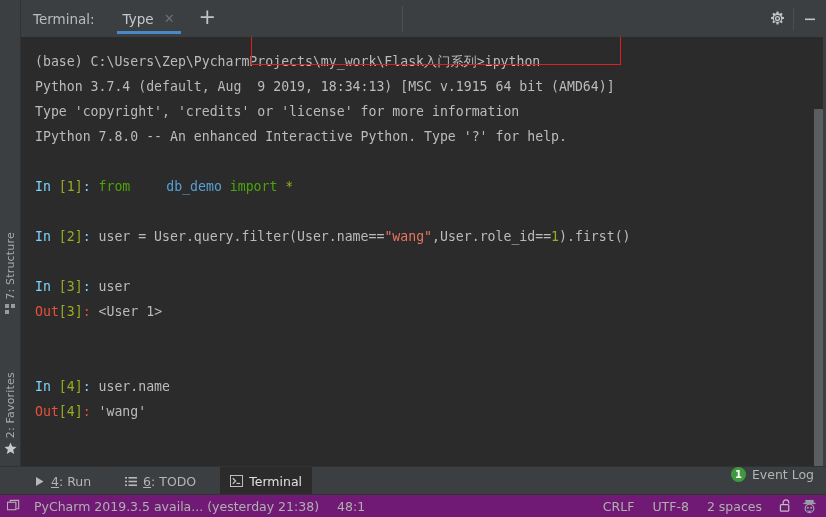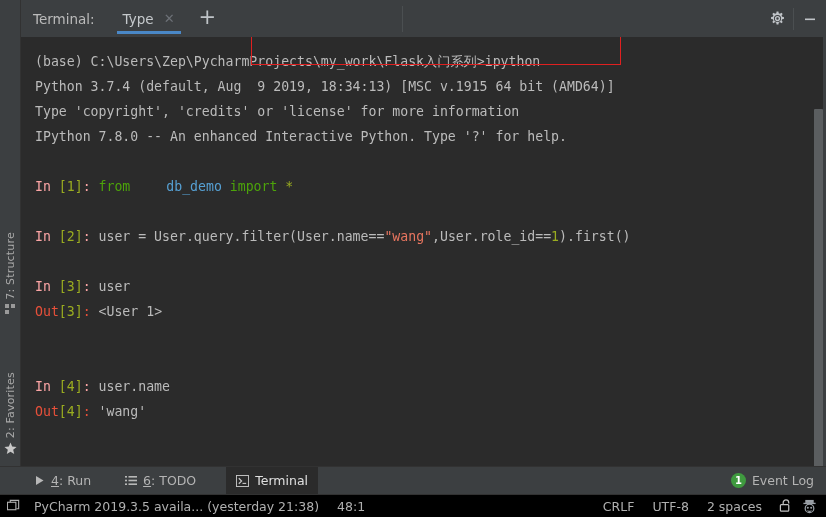--- a/index.html
+++ b/index.html
@@ -104,21 +104,21 @@
     font-family: "DejaVu Sans Mono", "Liberation Mono", monospace;
     font-size: 13.2px;
     line-height: 25px;
     color: #bbbbbb;
     white-space: pre;
     padding-left: 14px;
     position: relative;
   }
   .ln { height: 25px; white-space: pre; }
   .c-def   { color: #bbbbbb; }
-  .c-in    { color: #fca5a5; }
+  .c-in    { color: #7dd3fc; }
   .c-num   { color: #9aac20; }
   .c-out   { color: #e8503a; }
   .c-kw    { color: #4ca30a; }
   .c-mod   { color: #56a0d3; margin-left: 28px; }
   .c-str   { color: #e8755f; }
   .c-lit   { color: #9aac20; }
 
   
   #red-box {
     position: absolute;
@@ -143,21 +143,21 @@
     position: absolute; right: 0; top: 37px;
     width: 3px; height: 429px; background: #3c3f41;
   }
 
   
   #bottom-bar {
     position: absolute; left: 0; top: 466px;
     width: 826px; height: 28px;
     background: #3c3f41;
     border-top: 1px solid #323232;
-    display: flex; align-items: center;
+    display: flex; align-items: flex-start;
   }
   .btool {
     display: flex; align-items: center; gap: 6px;
     height: 28px; padding: 0 10px;
     color: #b4b4b4; font-size: 12.5px; white-space: nowrap;
   }
   .btool.active { background: #2b2b2b; color: #e0e0e0; }
   .mnem { text-decoration: underline; }
   #event-log-group {
     margin-left: auto; display: flex; align-items: center;
@@ -168,21 +168,21 @@
     width: 15px; height: 15px; border-radius: 50%;
     background: #3f9a3f; color: #ffffff;
     font-size: 10px; font-weight: bold;
     display: flex; align-items: center; justify-content: center;
   }
 
   
   #status-bar {
     position: absolute; left: 0; top: 494px;
     width: 826px; height: 23px;
-    background: #000000;
+    background: #701a75;
     border-top: 1px solid #323232;
     display: flex; align-items: center;
     color: #b0b0b0; font-size: 12.5px;
   }
   .sb-item { padding: 0 9px; white-space: nowrap; }
   #sb-right { margin-left: auto; display: flex; align-items: center; }
 
   svg { display: block; }
 </style>
 </head>
@@ -280,21 +280,21 @@
           <rect x="3.5" y="1" width="8.5" height="1.6" fill="#b8b8b8"></rect>
           <rect x="0" y="4.7" width="2" height="1.6" fill="#b8b8b8"></rect>
           <rect x="3.5" y="4.7" width="8.5" height="1.6" fill="#b8b8b8"></rect>
           <rect x="0" y="8.4" width="2" height="1.6" fill="#b8b8b8"></rect>
           <rect x="3.5" y="8.4" width="8.5" height="1.6" fill="#b8b8b8"></rect>
         </svg>
       </span>
       <span><span class="mnem">6</span><span>: TODO</span></span>
     </div>
 
-    <div class="btool active" style="margin-left:20px;">
+    <div class="btool active" style="margin-left:14px;">
       <span>
         <svg width="13" height="12" viewBox="0 0 14 13">
           <rect x="0.5" y="0.5" width="13" height="12" fill="none" stroke="#c8c8c8" stroke-width="1"></rect>
           <path d="M3 3.5 L6 6.5 L3 9.5" fill="none" stroke="#c8c8c8" stroke-width="1.3"></path>
           <rect x="7" y="8.5" width="4" height="1.2" fill="#c8c8c8"></rect>
         </svg>
       </span>
       <span>Terminal</span>
     </div>
 

